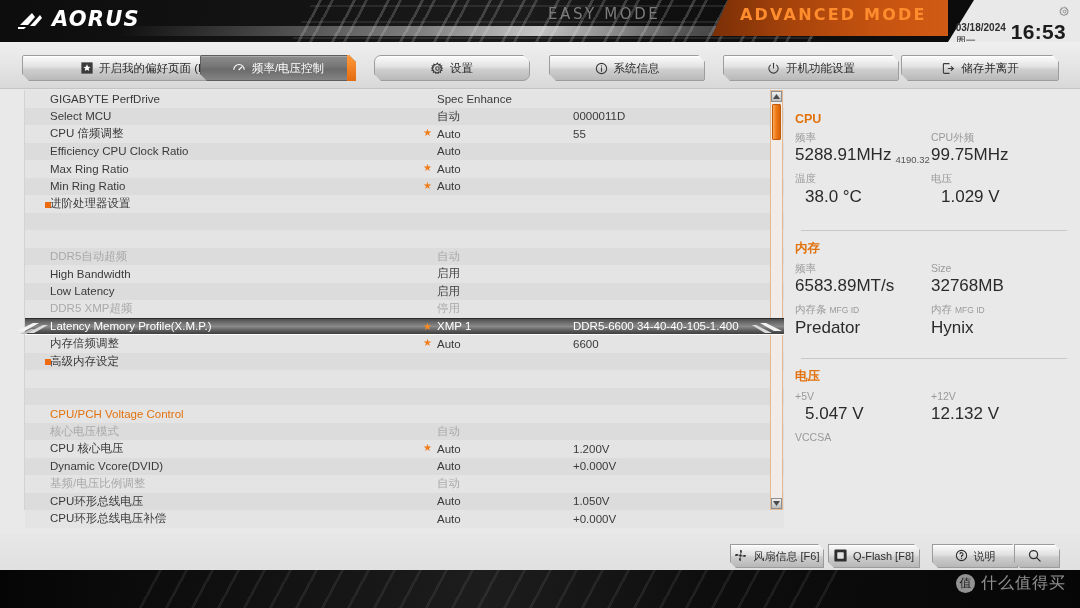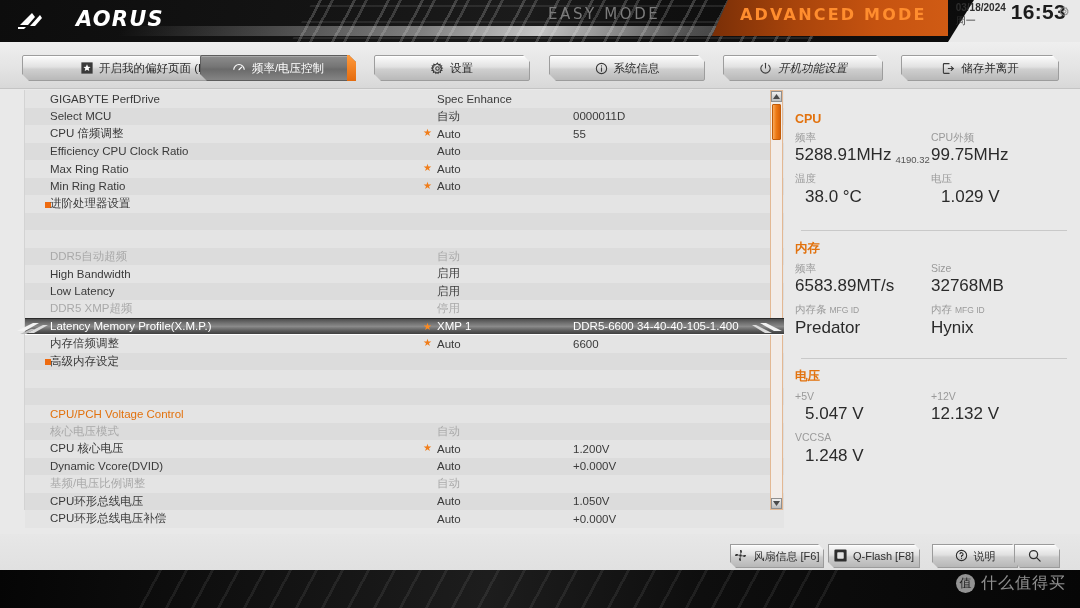--- a/index.html
+++ b/index.html
@@ -59,21 +59,20 @@
   }
   .logo .falcon { display: block; }
   .logo .word {
     color: #fff;
     font-size: 21px;
     font-weight: bold;
     font-style: italic;
     letter-spacing: 1.2px;
     font-family: "DejaVu Sans", sans-serif;
     line-height: 1;
-    margin-left: 24px;
   }
 
   
   .mode-easy {
     position: absolute; left: 548px; top: 5px;
     color: #7b7b7b; font-size: 15px; letter-spacing: 2.6px;
     font-family: "DejaVu Sans", sans-serif;
     z-index: 4;
   }
   .adv-wrap {
@@ -93,21 +92,21 @@
     z-index: 4;
   }
   .banner-right {
     position: absolute; right: 0; top: 0;
     width: 132px; height: 42px;
     background: #e9e9e9;
     clip-path: polygon(26px 0, 132px 0, 132px 42px, 0 42px);
     z-index: 3;
   }
   .clock {
-    position: absolute; right: 14px; top: 0;
+    position: absolute; right: 14px; top: 20px;
     display: flex; align-items: flex-start; gap: 5px;
     z-index: 5;
   }
   .clock .dt { text-align: left; line-height: 1.25; padding-top: 2px; }
   .clock .date { font-size: 10px; color: #2e2e2e; font-weight: bold; }
   .clock .day  { font-size: 10px; color: #2e2e2e; }
   .clock .time { font-size: 21px; color: #1c1c1c; font-weight: bold; letter-spacing: .3px; }
   .gear-top { position: absolute; right: 10px; top: 3px; z-index: 6; }
 
   
@@ -139,23 +138,23 @@
     content: "";
     position: absolute; right: -1px; top: -1px;
     width: 9px; height: 28px;
     background: linear-gradient(180deg, #ff9a3c, #e2670a);
     clip-path: polygon(0 0, 100% 0, 100% 100%, 0 100%, 0 0);
   }
   .tab .ico { display: inline-flex; align-items: center; }
 
   #tab0 { left: 22px;  width: 258px; }
   #tab1 { left: 200px; width: 156px; }
-  #tab2 { left: 374px; width: 156px; }
+  #tab2 { left: 374px; width: 156px; border-radius: 7px; }
   #tab3 { left: 549px; width: 156px; }
-  #tab4 { left: 723px; width: 160px; font-style: italic; }
+  #tab4 { left: 723px; width: 176px; }
   #tab5 { left: 901px; width: 158px; }
 
   
   .panel {
     position: absolute; left: 24px; top: 90px;
     width: 760px; height: 420px;
     background: #e4e4e4;
     border-left: 1px solid #d3d3d3;
   }
 
@@ -655,21 +654,20 @@
           <div class="side-v indent">5.047 V</div>
         </div>
         <div class="side-cell">
           <div class="side-k">+12V</div>
           <div class="side-v">12.132 V</div>
         </div>
       </div>
       <div class="side-row">
         <div class="side-cell">
           <div class="side-k">VCCSA</div>
-          <div class="side-v indent">1.248 V</div>
         </div>
       </div>
     </div>
   </div>
 
   <div class="bottom">
 
     <div class="bbtn" id="bb0">
       <span class="ico">
         <svg width="13" height="13" viewBox="0 0 24 24" fill="#2e2e2e">

